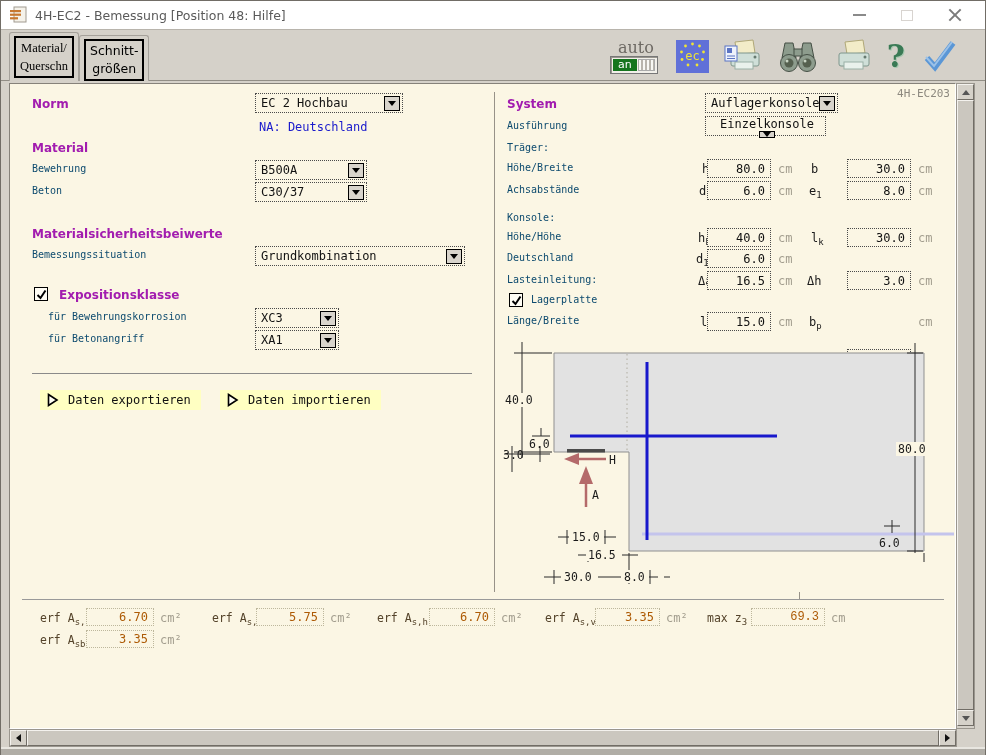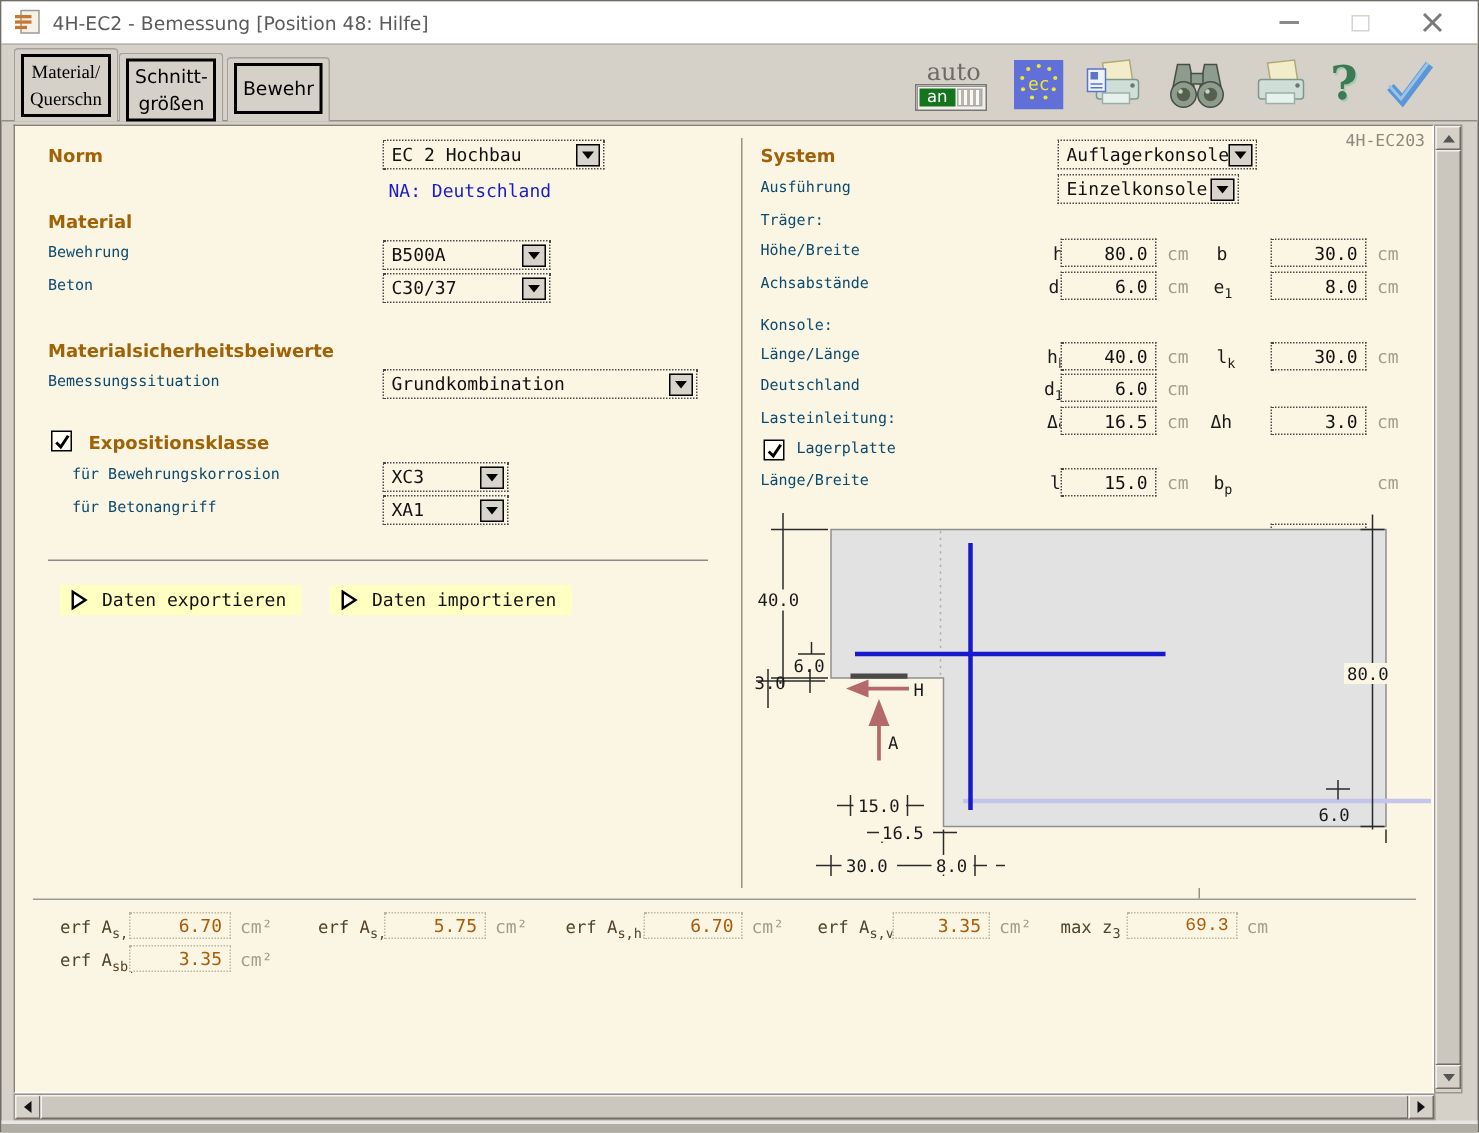--- a/index.html
+++ b/index.html
@@ -43,21 +43,21 @@
                   background:repeating-linear-gradient(90deg,#f8f8f4 0 2px,#b8b4ac 2px 4px); }
   .q-icon { font-family:"DejaVu Serif", serif; font-weight:bold; font-size:31px; color:#3a7a55;
             text-shadow:1px 1px 0 #a8c8b0; line-height:40px; }
 
   
   .content { position:absolute; left:8px; top:82px; width:947px; height:646px; background:#fbf6e4;
              border-top:1px solid #86827a; border-left:1px solid #86827a;
              border-right:1px solid #fff; border-bottom:1px solid #fff; }
   .abs { position:absolute; white-space:nowrap; }
   .lbl { font-family:"DejaVu Sans Mono", monospace; font-size:10px; color:#0c4a6e; }
-  .hdg { font-family:"DejaVu Sans", sans-serif; font-weight:bold; font-size:12px; color:#a16207; }
+  .hdg { font-family:"DejaVu Sans", sans-serif; font-weight:bold; font-size:12px; color:#a21caf; }
   .sym { font-family:"DejaVu Sans Mono", monospace; font-size:12px; color:#1a1a1a; }
   .sym sub, .rlabel sub { font-size:9px; }
   .unit { font-family:"DejaVu Sans Mono", monospace; font-size:12px; color:#a29d8e; }
   .link { font-family:"DejaVu Sans Mono", monospace; font-size:12px; color:#1a1acc; }
   .code { font-family:"DejaVu Sans Mono", monospace; font-size:11px; color:#8d897f; }
 
   .combo { display:flex; align-items:center; justify-content:space-between; border:1px dotted #4a4a4a;
            background:#fbf6e4; height:20px; padding:0 2px 0 5px; }
   .combo-val { font-family:"DejaVu Sans Mono", monospace; font-size:12px; color:#111; }
   .combo-btn { width:16px; height:15px; border:1px solid #000; background:#d8d4cc;
@@ -122,23 +122,20 @@
         </div>
     </div>
   </div>
 
   <div class="toolbar">
     <div class="tabwrap tw1 abs">
       <div class="tabbtn"><span>Material/</span><br><span>Querschn</span></div>
     </div>
     <div class="tabwrap tw2 abs">
       <div class="tabbtn"><span>Schnitt-</span><br><span>größen</span></div>
-    </div>
-    <div class="tabwrap tw3 abs">
-      <div class="tabbtn"><span>Bewehr</span></div>
     </div>
 
     <div class="tool-icons">
       <div class="auto-ctl">
         <div class="auto-word">auto</div>
         <div class="auto-switch">
           <span class="auto-on">an</span>
           <span class="auto-stripes"></span>
         </div>
       </div>
@@ -271,21 +268,21 @@
     <span class="abs code" style="left:850px; top:3px; width:90px; text-align:right;">4H-EC203</span>
 
     <span class="abs hdg" style="left:497px; top:13px;">System</span>
     <div class="abs combo" style="left:695px; top:9px; width:133px;">
       <span class="combo-val">Auflagerkonsole</span>
       <span class="combo-btn">
           <span class="tri-down"></span>
         </span>
     </div>
     <span class="abs lbl" style="left:497px; top:36px;">Ausführung</span>
-    <div class="abs combo" style="left:695px; top:32px; width:121px;">
+    <div class="abs combo" style="left:695px; top:32px; width:121px;flex-direction:column;">
       <span class="combo-val">Einzelkonsole</span>
       <span class="combo-btn">
           <span class="tri-down"></span>
         </span>
     </div>
 
     <span class="abs lbl" style="left:497px; top:58px;">Träger:</span>
 
     <span class="abs lbl" style="left:497px; top:78px;">Höhe/Breite</span>
     <span class="abs sym" style="left:692px; top:78px;"><span>h</span></span>
@@ -298,21 +295,21 @@
     <span class="abs lbl" style="left:497px; top:100px;">Achsabstände</span>
     <span class="abs sym" style="left:689px; top:100px;"><span>d</span><sub>1</sub></span>
     <div class="abs field" style="left:697px; top:97px; width:64px;">6.0</div>
     <span class="abs unit" style="left:768px; top:100px;">cm</span>
     <span class="abs sym" style="left:799px; top:100px;"><span>e</span><sub>1</sub></span>
     <div class="abs field" style="left:837px; top:97px; width:64px;">8.0</div>
     <span class="abs unit" style="left:908px; top:100px;">cm</span>
 
     <span class="abs lbl" style="left:497px; top:128px;">Konsole:</span>
 
-    <span class="abs lbl" style="left:497px; top:147px;">Länge/Länge</span>
+    <span class="abs lbl" style="left:497px; top:147px;">Höhe/Höhe</span>
     <span class="abs sym" style="left:688px; top:147px;"><span>h</span><sub>k</sub></span>
     <div class="abs field" style="left:697px; top:144px; width:64px;">40.0</div>
     <span class="abs unit" style="left:768px; top:147px;">cm</span>
     <span class="abs sym" style="left:801px; top:147px;"><span>l</span><sub>k</sub></span>
     <div class="abs field" style="left:837px; top:144px; width:64px;">30.0</div>
     <span class="abs unit" style="left:908px; top:147px;">cm</span>
 
     <span class="abs lbl" style="left:497px; top:168px;">Deutschland</span>
     <span class="abs sym" style="left:686px; top:168px;"><span>d</span><sub>1k</sub></span>
     <div class="abs field" style="left:697px; top:165px; width:64px;">6.0</div>

